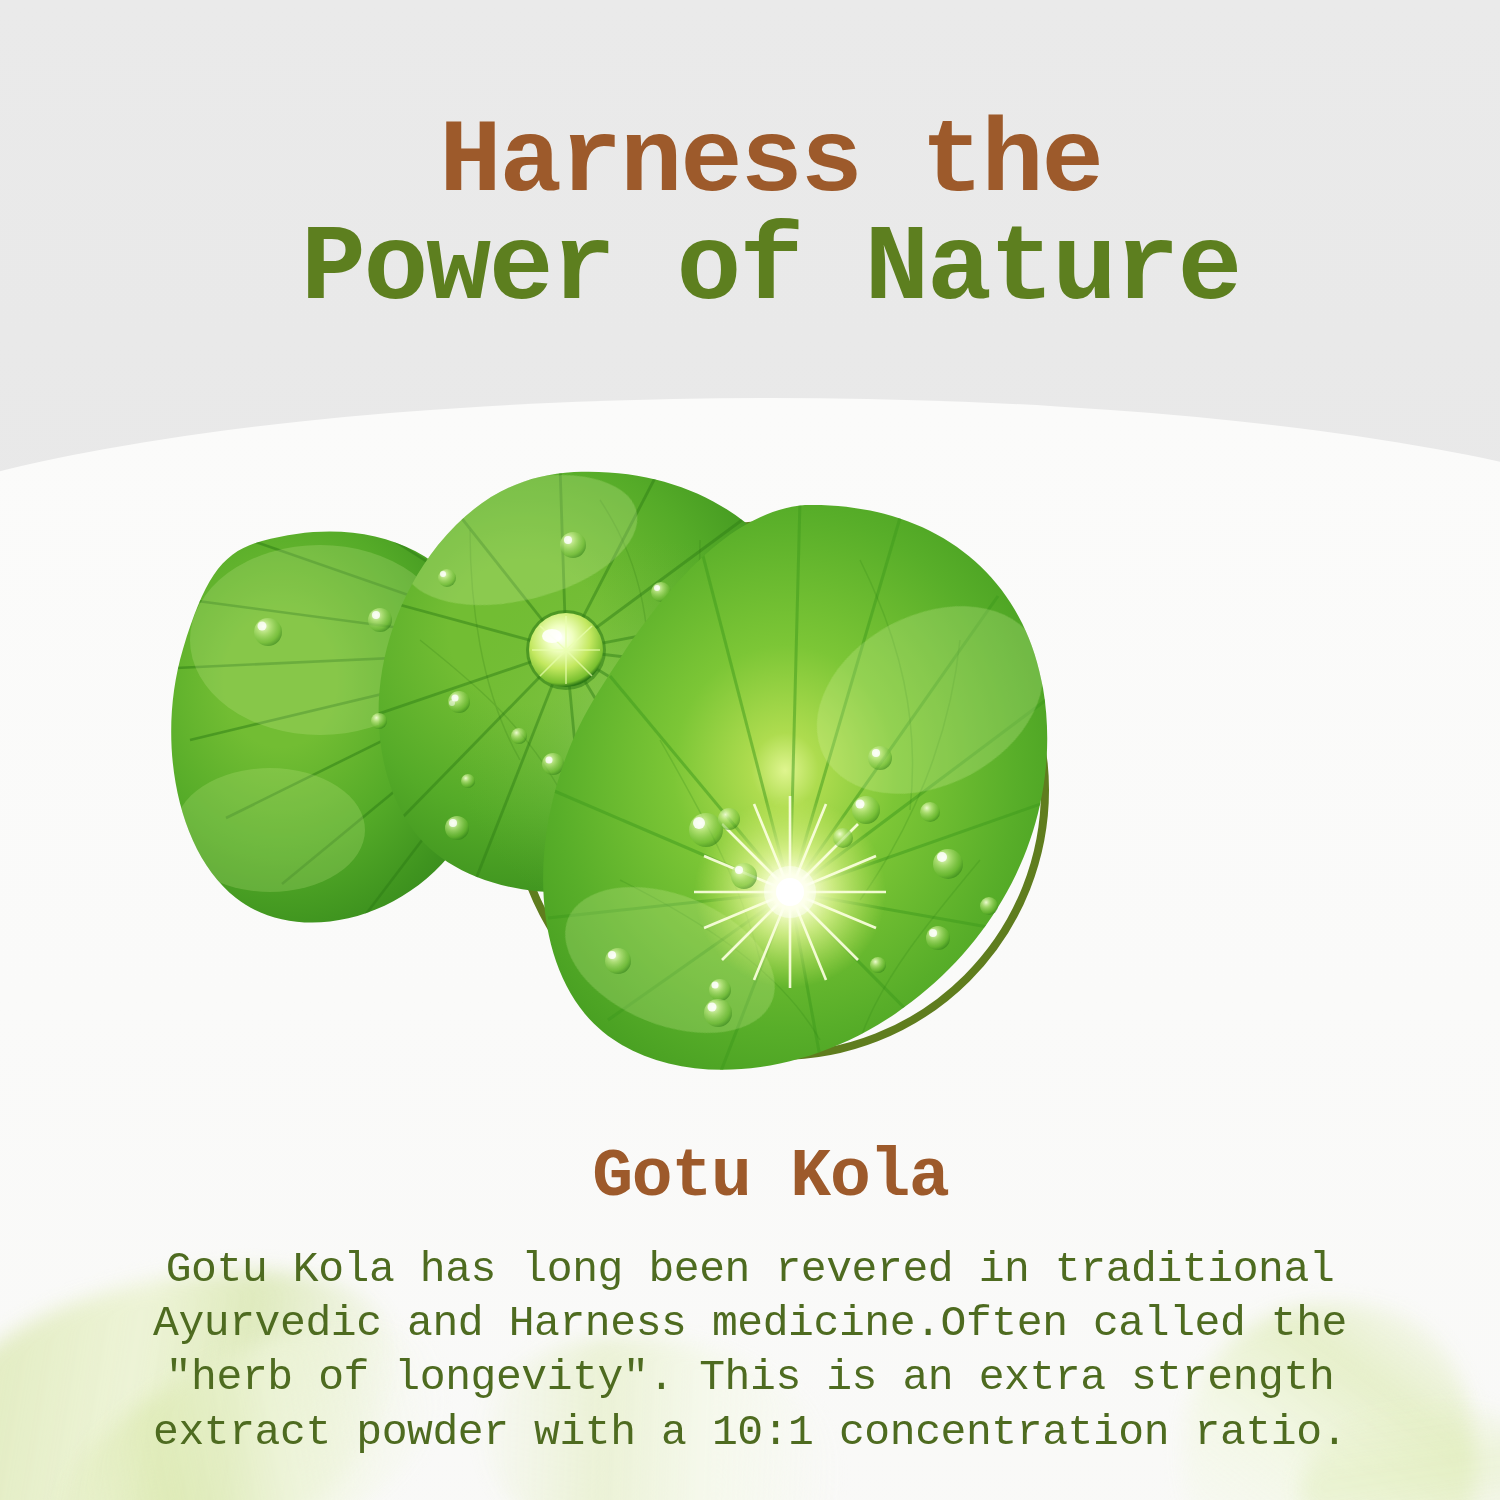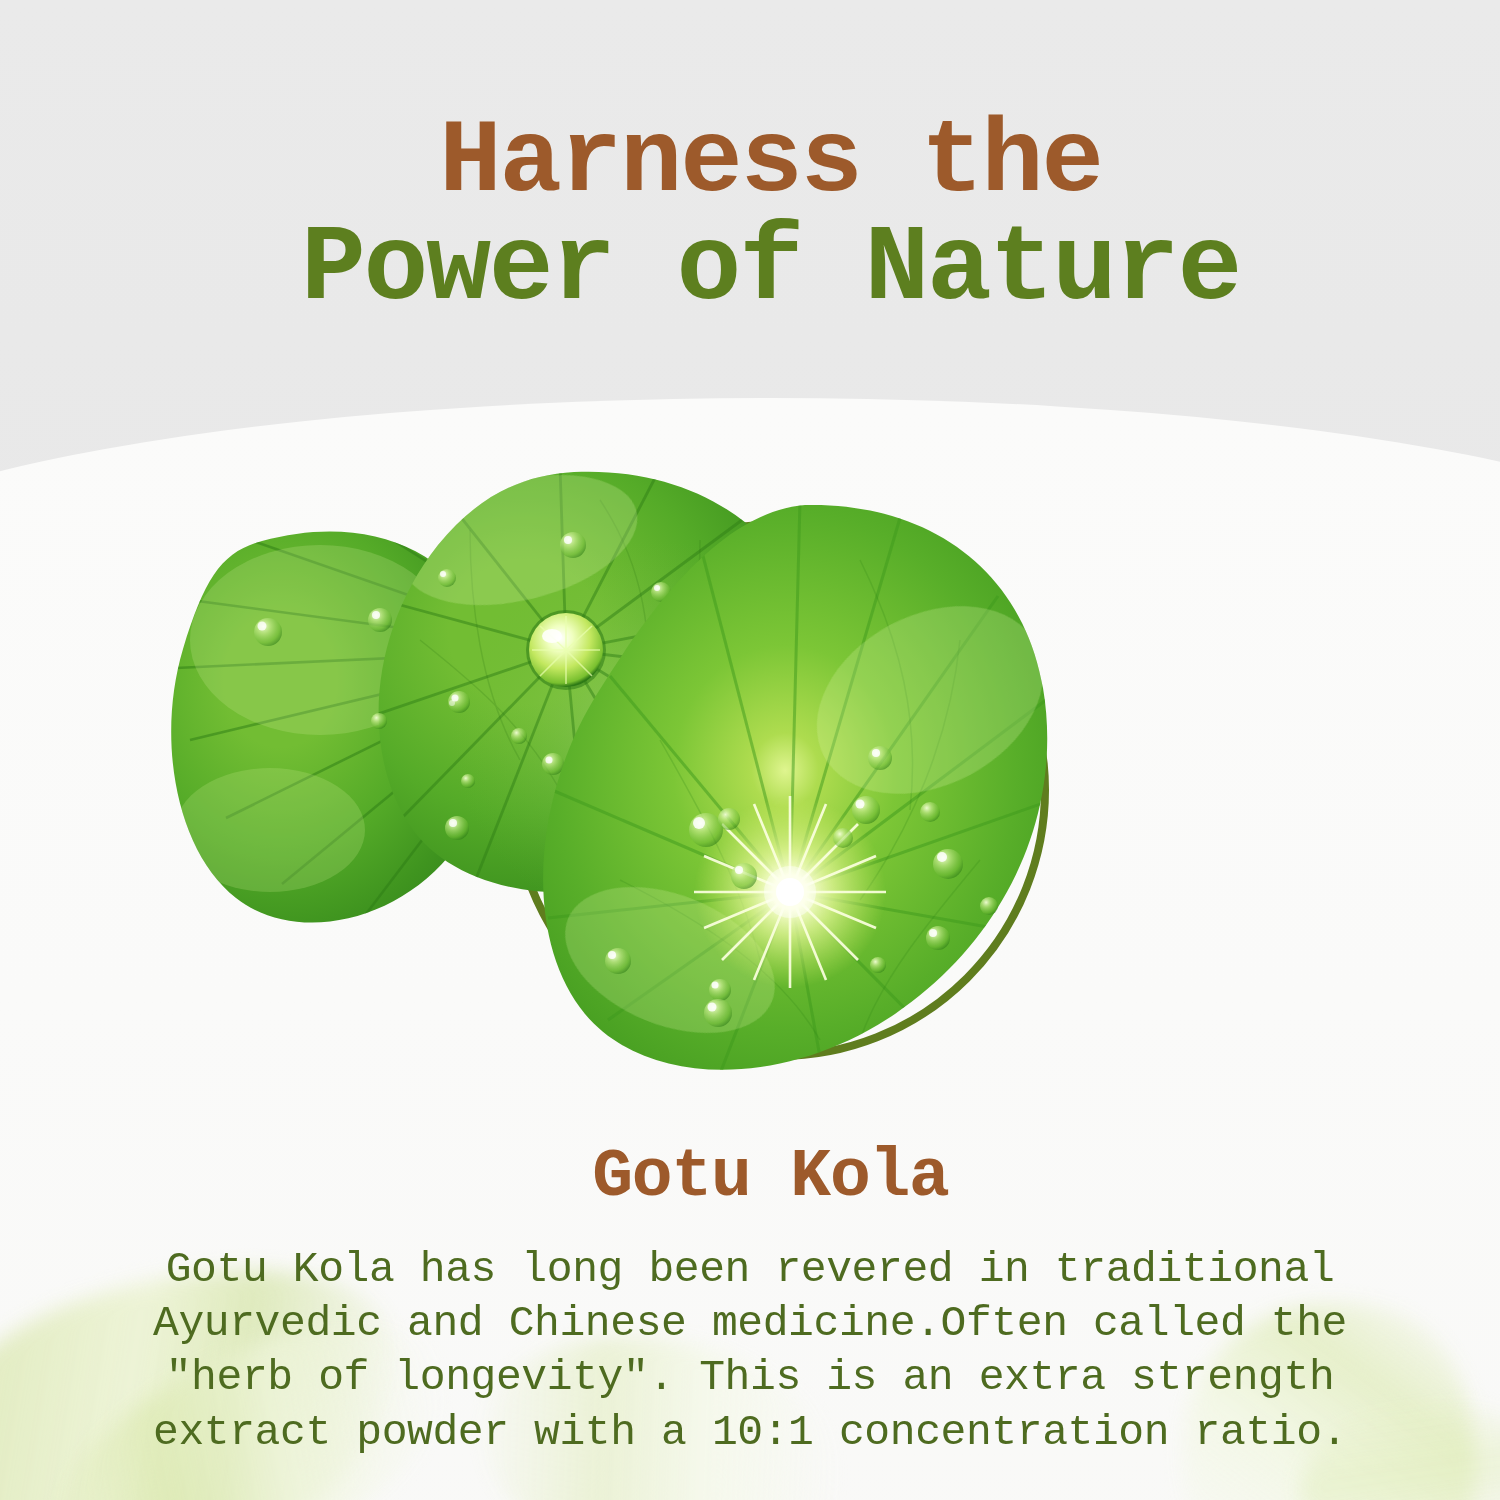--- a/index.html
+++ b/index.html
@@ -405,15 +405,15 @@
         <circle cx="612" cy="955" r="4" fill="#ffffff" opacity=".85"></circle>
         <circle cx="718" cy="1013" r="14" fill="url(#dropG)"></circle>
         <circle cx="712" cy="1007" r="4.5" fill="#ffffff" opacity=".85"></circle>
         <circle cx="989" cy="906" r="9" fill="url(#dropG)"></circle>
       </g>
     </svg>
   </div>
 
   <div class="ingredient-name">Gotu Kola</div>
 
-  <div class="ingredient-desc">Gotu Kola has long been revered in traditional Ayurvedic and Chinese medicine.Often called the "herb of longevity". This is an extra strength extract powder with a 10:1 concentration ratio.</div>
+  <div class="ingredient-desc">Gotu Kola has long been revered in traditional Ayurvedic and Harness medicine.Often called the "herb of longevity". This is an extra strength extract powder with a 10:1 concentration ratio.</div>
 
 </div>
 
 </body></html>

